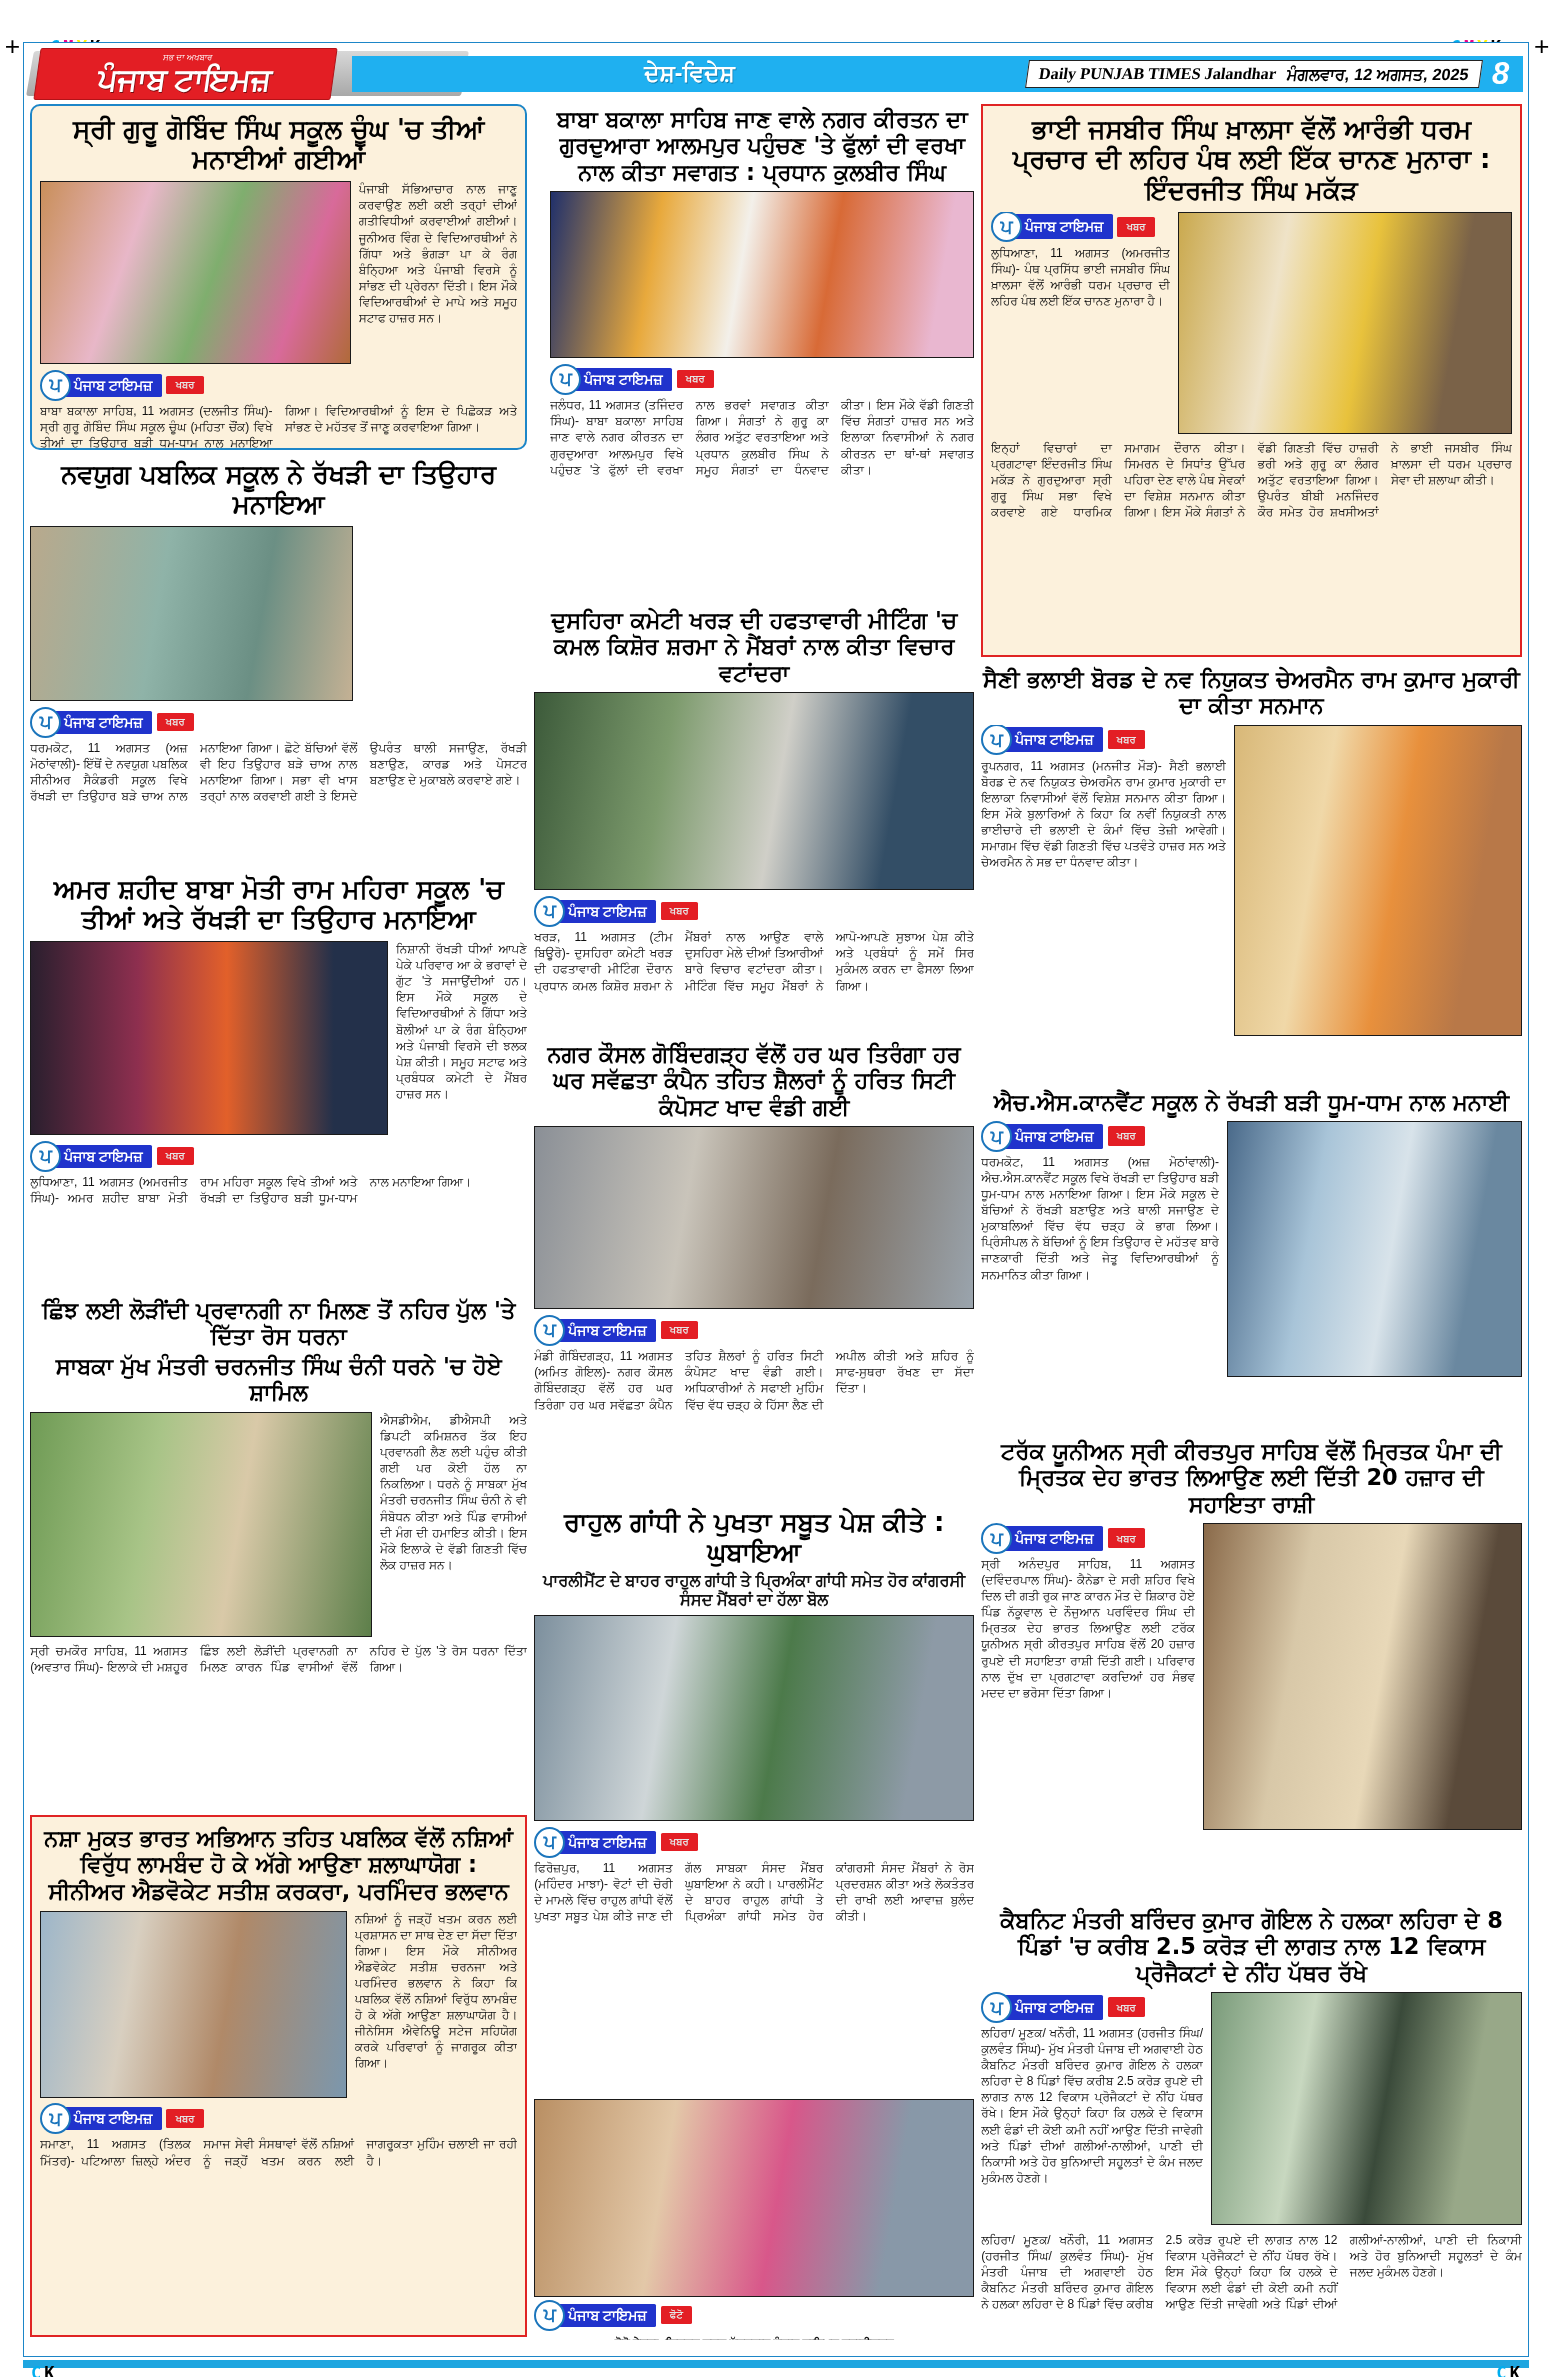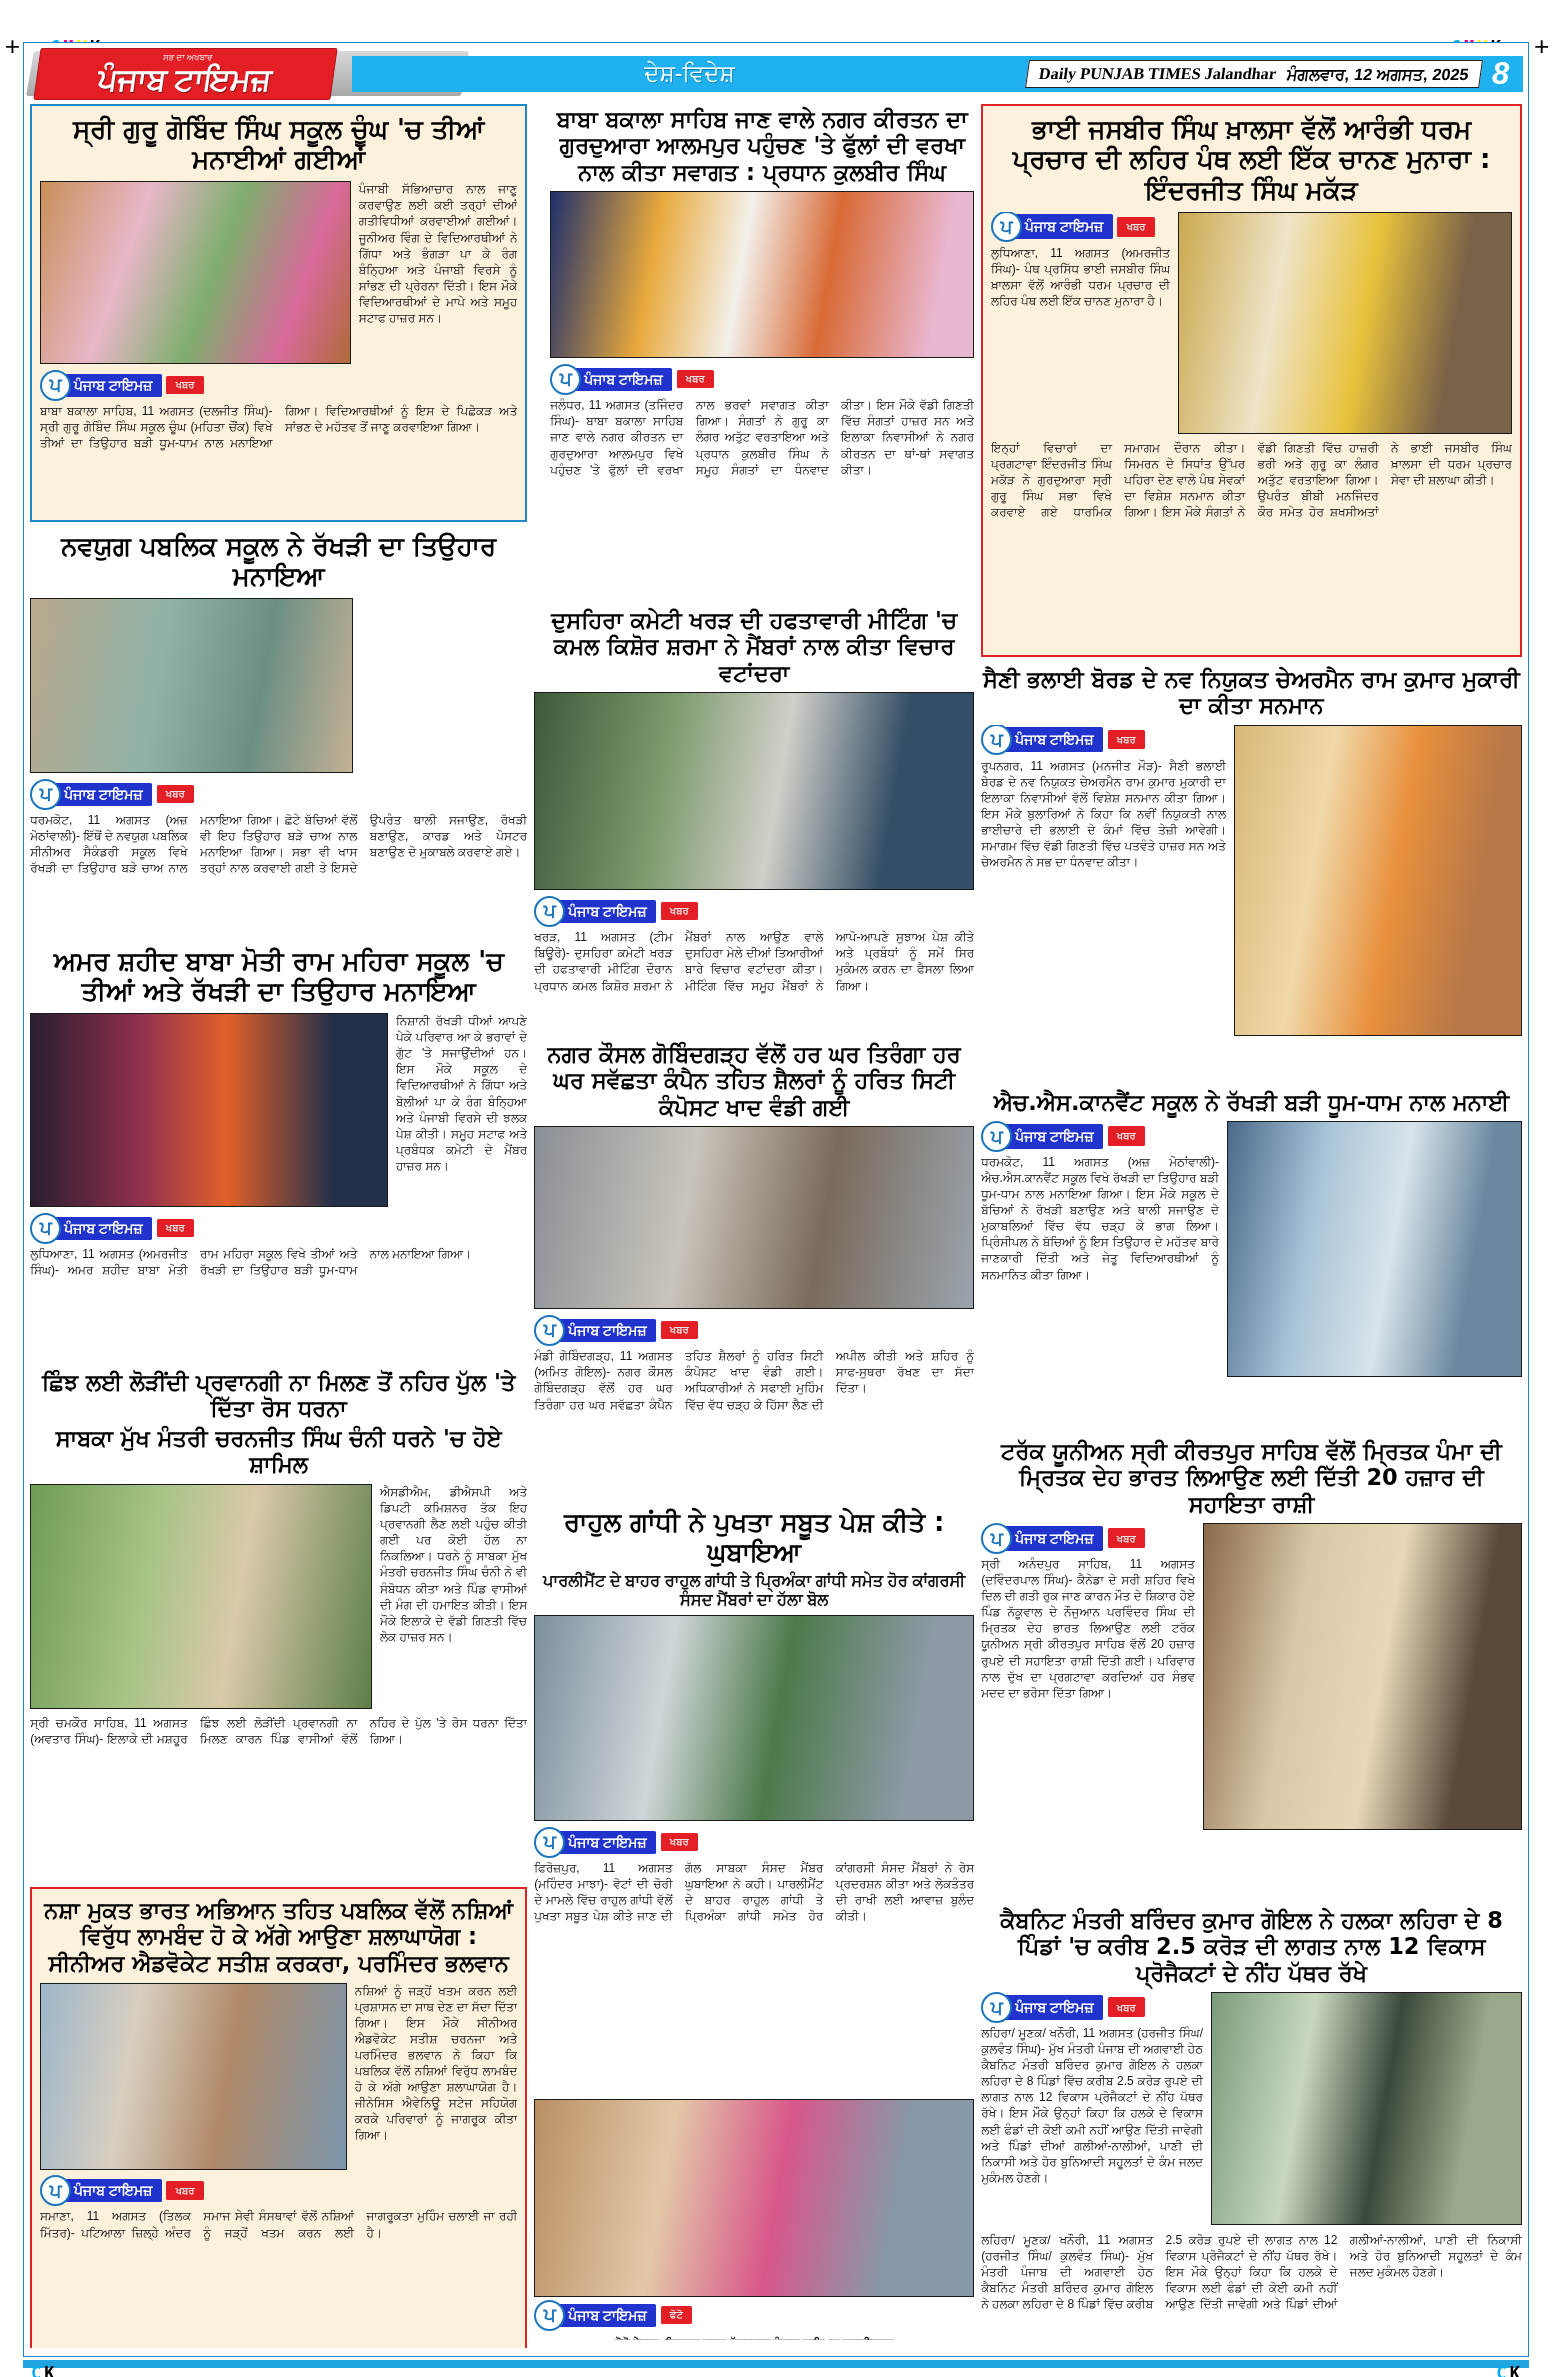--- a/index.html
+++ b/index.html
@@ -11,21 +11,21 @@
   
   .frame{position:absolute;left:23px;top:42px;width:1506px;height:2315px;border:1.6px solid #1d86c8;box-sizing:border-box;background:#fff;}
   .bottom-bar{position:absolute;left:23px;top:2360px;width:1506px;height:7.8px;background:#1fa6e0;}
   
   .mast-row{position:relative;height:58px;margin:1.6px 1.6px 0 1.6px;}
   .ribbon{position:absolute;left:4.7px;top:6.2px;width:435px;height:45px;background:linear-gradient(#d8d8d8,#a8a8a8);transform:skewX(-10deg);border-radius:3.1px;}
   .mast{position:absolute;left:11px;top:3.1px;width:295px;height:50px;background:#e31e24;transform:skewX(-8deg);border:1.6px solid #b21318;border-radius:2.3px;display:flex;flex-direction:column;align-items:center;justify-content:center;color:#fff;}
   .mast .tag{font-size:8.5px;line-height:1;margin-bottom:1.6px;}
   .mast .name{font-size:31px;font-weight:bold;line-height:1;text-shadow:0.8px 0.8px 0 #7a0d10;}
   .section-bar{position:absolute;left:326px;top:11px;right:3.1px;height:36px;background:#1fb0f0;display:flex;align-items:center;}
-  .section-title{flex:1;text-align:center;color:#fff;font-size:23px;font-weight:normal;text-shadow:0.8px 0.8px 0 #0a7bb0;}
+  .section-title{flex:1;text-align:center;color:#fff;font-size:23px;font-weight:bold;text-shadow:0.8px 0.8px 0 #0a7bb0;}
   .edition-box{background:#fff;border:0.8px solid #222;transform:skewX(-8deg);padding:3.1px 11px;display:flex;align-items:center;gap:11px;margin-right:7.8px;}
   .edition-en{font-family:"Liberation Serif","DejaVu Serif",serif;font-weight:bold;font-size:16.3px;color:#000;}
   .edition-date{font-weight:bold;font-size:16.3px;color:#000;}
   .pageno{color:#fff;font-size:31px;font-weight:bold;font-style:italic;margin:0 14px 0 3.1px;}
   
   .cols{position:absolute;left:6.2px;top:61px;right:6.2px;bottom:7.8px;display:flex;gap:7px;}
   .col{display:flex;flex-direction:column;overflow:hidden;}
   .col.left{width:497px;}.col.mid{width:440px;}.col.right{flex:1;}
   
   .article{position:relative;overflow:hidden;margin-bottom:7px;box-sizing:border-box;flex:0 0 auto;}
@@ -89,21 +89,21 @@
         <span class="edition-date">ਮੰਗਲਵਾਰ, 12 ਅਗਸਤ, 2025</span>
       </div>
       <div class="pageno">8</div>
     </div>
   </div>
 
   <div class="cols">
 
     <div class="col left">
 
-      <div class="article boxed-blue" style="height:418px;">
+      <div class="article boxed-blue" style="height:346px;border-radius:10px;">
         <div class="headline h34">ਸ੍ਰੀ ਗੁਰੂ ਗੋਬਿੰਦ ਸਿੰਘ ਸਕੂਲ ਚੂੰਘ 'ਚ ਤੀਆਂ ਮਨਾਈਆਂ ਗਈਆਂ</div>
         <div class="media">
           <div class="photo p-l1" style="width:311px;height:183px;"></div>
           <div class="sidetext">ਪੰਜਾਬੀ ਸੱਭਿਆਚਾਰ ਨਾਲ ਜਾਣੂ ਕਰਵਾਉਣ ਲਈ ਕਈ ਤਰ੍ਹਾਂ ਦੀਆਂ ਗਤੀਵਿਧੀਆਂ ਕਰਵਾਈਆਂ ਗਈਆਂ। ਜੂਨੀਅਰ ਵਿੰਗ ਦੇ ਵਿਦਿਆਰਥੀਆਂ ਨੇ ਗਿੱਧਾ ਅਤੇ ਭੰਗੜਾ ਪਾ ਕੇ ਰੰਗ ਬੰਨ੍ਹਿਆ ਅਤੇ ਪੰਜਾਬੀ ਵਿਰਸੇ ਨੂੰ ਸਾਂਭਣ ਦੀ ਪ੍ਰੇਰਨਾ ਦਿੱਤੀ। ਇਸ ਮੌਕੇ ਵਿਦਿਆਰਥੀਆਂ ਦੇ ਮਾਪੇ ਅਤੇ ਸਮੂਹ ਸਟਾਫ ਹਾਜ਼ਰ ਸਨ।</div>
         </div>
         <div class="badge">
           <span class="b-circle">ਪ</span>
           <span class="b-blue">ਪੰਜਾਬ ਟਾਇਮਜ਼</span>
           <span class="b-red">ਖਬਰ</span>
         </div>

